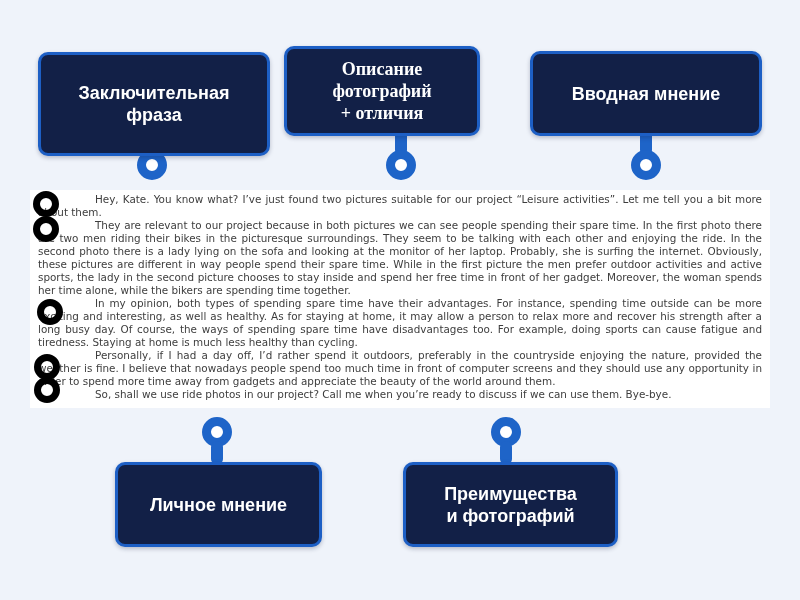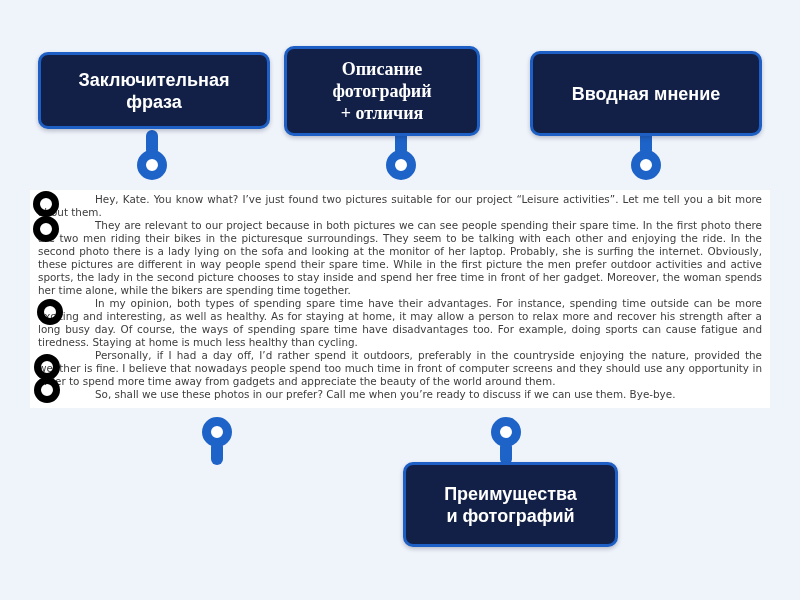--- a/index.html
+++ b/index.html
@@ -13,21 +13,21 @@
 
   
   .label-card{
     position:absolute;box-sizing:border-box;
     background:var(--box-fill);border:3px solid var(--box-border);border-radius:10px;
     color:var(--label-text);font-weight:bold;font-size:18px;line-height:22px;
     display:flex;align-items:center;justify-content:center;text-align:center;
     white-space:pre-line;box-shadow:0 2px 4px rgba(15,25,60,.25);
     z-index:3;cursor:grab;
   }
-  #box-top-1{left:38px;top:52px;width:232px;height:77px;}
+  #box-top-1{left:38px;top:52px;width:232px;height:104px;}
   #box-top-2{left:284px;top:46px;width:196px;height:90px;font-family:Liberation Serif, serif;}
   #box-top-3{left:530px;top:51px;width:232px;height:85px;}
   #box-bottom-1{left:115px;top:462px;width:207px;height:85px;}
   #box-bottom-2{left:403px;top:462px;width:215px;height:85px;}
 
   
   .pin-stem{position:absolute;width:12px;background:var(--pin-blue);border-radius:6px;z-index:2;}
   .pin-ring{position:absolute;width:12px;height:12px;background:#ffffff;
             border:9px solid var(--pin-blue);border-radius:50%;z-index:2;}
   #pin1-stem{left:146px;top:130px;height:26px;}
@@ -78,30 +78,31 @@
   <div id="pin2-stem" class="pin-stem"></div>
   <div id="pin2-ring" class="pin-ring"></div>
   <div id="pin3-stem" class="pin-stem"></div>
   <div id="pin3-ring" class="pin-ring"></div>
 
   <div id="text-panel">
     <p>Hey, Kate. You know what? I’ve just found two pictures suitable for our project “Leisure activities”. Let me tell you a bit more about them.</p>
     <p>They are relevant to our project because in both pictures we can see people spending their spare time. In the first photo there are two men riding their bikes in the picturesque surroundings. They seem to be talking with each other and enjoying the ride. In the second photo there is a lady lying on the sofa and looking at the monitor of her laptop. Probably, she is surfing the internet. Obviously, these pictures are different in way people spend their spare time. While in the first picture the men prefer outdoor activities and active sports, the lady in the second picture chooses to stay inside and spend her free time in front of her gadget. Moreover, the woman spends her time alone, while the bikers are spending time together.</p>
     <p>In my opinion, both types of spending spare time have their advantages. For instance, spending time outside can be more exciting and interesting, as well as healthy. As for staying at home, it may allow a person to relax more and recover his strength after a long busy day. Of course, the ways of spending spare time have disadvantages too. For example, doing sports can cause fatigue and tiredness. Staying at home is much less healthy than cycling.</p>
     <p>Personally, if I had a day off, I’d rather spend it outdoors, preferably in the countryside enjoying the nature, provided the weather is fine. I believe that nowadays people spend too much time in front of computer screens and they should use any opportunity in order to spend more time away from gadgets and appreciate the beauty of the world around them.</p>
-    <p>So, shall we use these photos in our prefer? Call me when you’re ready to discuss if we can use them. Bye-bye.</p>
+    <p>So, shall we use ride photos in our project? Call me when you’re ready to discuss if we can use them. Bye-bye.</p>
   </div>
 
   <div id="target-1" class="target-ring"></div>
   <div id="target-2" class="target-ring"></div>
   <div id="target-3" class="target-ring"></div>
   <div id="target-4" class="target-ring"></div>
   <div id="target-5" class="target-ring"></div>
 
   <div id="pin4-ring" class="pin-ring"></div>
   <div id="pin4-stem" class="pin-stem"></div>
   <div id="pin5-ring" class="pin-ring"></div>
   <div id="pin5-stem" class="pin-stem"></div>
 
+  <div id="box-bottom-1" class="label-card">Личное мнение</div>
   <div id="box-bottom-2" class="label-card">Преимущества
 и фотографий</div>
 
 </div>
 
 </body></html>

